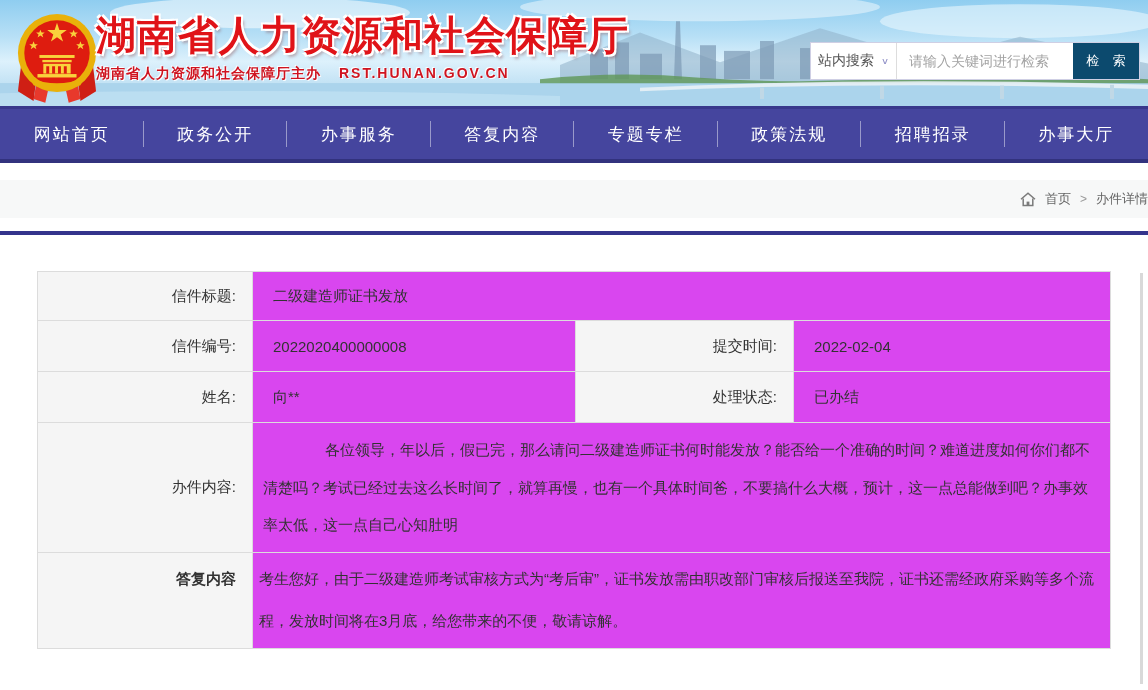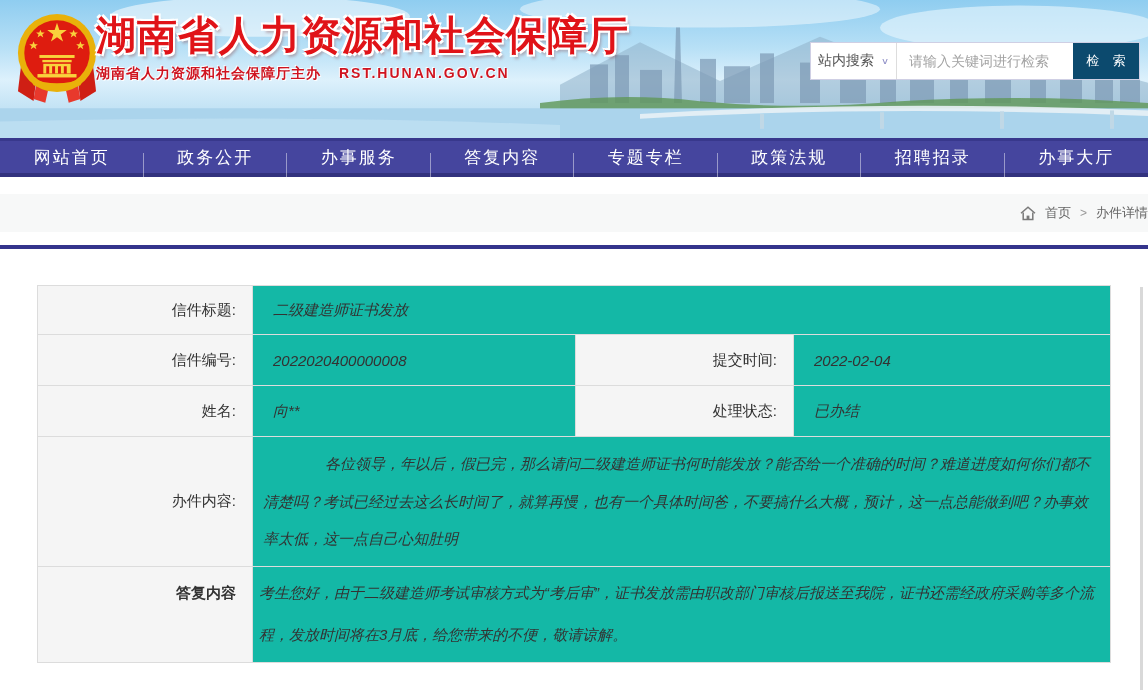--- a/index.html
+++ b/index.html
@@ -1,20 +1,20 @@
 <!DOCTYPE html>
 <html><head>
 <meta charset="utf-8">
 <style>
   * { box-sizing: border-box; margin: 0; padding: 0; }
   html,body { width:1148px; height:690px; overflow:hidden; background:#fff;
     font-family:"Liberation Sans","DejaVu Sans",sans-serif; }
 
   
-  .header { position:relative; width:1148px; height:138px; overflow:hidden;
+  .header { position:relative; width:1148px; height:106px; overflow:hidden;
     background:linear-gradient(180deg,#8fcdf0 0%,#b8e0f6 35%,#ddf1fc 58%,#cbe7f7 72%,#a9d4ec 100%); }
   .header-art { position:absolute; left:0; top:0; width:100%; height:100%; }
   .emblem { position:absolute; left:16px; top:8px; width:82px; height:96px; cursor:pointer; }
   .title-block { position:absolute; left:96px; top:13px; }
   .site-title { font-size:40px; font-weight:bold; color:#e01318; letter-spacing:1px; line-height:1.1;
     text-shadow:-2px -2px 0 #fff,2px -2px 0 #fff,-2px 2px 0 #fff,2px 2px 0 #fff,3px 4px 3px rgba(130,50,50,.35); }
   .site-sub { margin-top:8px; font-size:14px; font-weight:bold; color:#cf1420; letter-spacing:1px;
     text-shadow:-1px -1px 0 rgba(255,255,255,.9),1px 1px 0 rgba(255,255,255,.9); }
   .site-sub .domain { margin-left:18px; letter-spacing:2px; }
   .search-bar { position:absolute; right:8px; top:42px; height:38px; display:flex; align-items:stretch;
@@ -22,21 +22,21 @@
   .search-scope { width:86px; display:flex; align-items:center; justify-content:center; gap:7px;
     font-size:14px; color:#555; border-right:1px solid #ddd; cursor:pointer; background:#fff; }
   .search-scope .chev { color:#9292c8; font-size:11px; transform:scaleY(.8); }
   .search-input { width:176px; border:none; outline:none; padding:0 12px; font-size:14px; color:#333;
     font-family:"Liberation Sans","DejaVu Sans",sans-serif; }
   .search-input::placeholder { color:#a3a3a3; }
   .search-btn { width:66px; border:none; background:#0c4a6e; color:#fff; font-size:13px;
     letter-spacing:5px; padding-left:5px; cursor:pointer; font-family:Liberation Sans, sans-serif; }
 
   
-  .nav { display:flex; height:39px; background:#45459e; border-top:3px solid #38388c; border-bottom:4px solid #32327e; }
+  .nav { display:flex; height:57px; background:#45459e; border-top:3px solid #38388c; border-bottom:4px solid #32327e; }
   .nav-item { flex:1; display:flex; align-items:center; justify-content:center; position:relative;
     color:#fff; font-size:17px; letter-spacing:2px; cursor:pointer; }
   .nav-item:not(:last-child)::after { content:""; position:absolute; right:0; top:12px; height:26px;
     width:1px; background:rgba(255,255,255,.45); }
 
   
   .breadcrumb { margin-top:17px; height:38px; background:#f7f8f8; display:flex; align-items:center;
     padding-left:30px; gap:9px; font-size:13px; color:#666;justify-content:flex-end; }
   .breadcrumb .home-icon { display:flex; align-items:center; cursor:pointer; }
   .breadcrumb .crumb-link { cursor:pointer; }
@@ -46,21 +46,21 @@
 
   
   .content { position:relative; height:411px; background:#fff; }
   .scroll-strip { position:absolute; right:5px; top:2px; width:3px; height:100%; background:#d9d9d9; }
 
   table.detail { margin:36px 0 0 37px; width:1073px; border-collapse:collapse; table-layout:fixed;
     font-size:15px; color:#333; }
   table.detail td { border:1px solid #dcdcdc; vertical-align:middle; word-break:break-all; }
   td.lbl { background:#f5f5f5; text-align:right; padding-right:16px; color:#333; }
   td.lbl.bold { font-weight:bold; }
-  td.val { padding-left:20px; background:#14b8a6;font-style:italic; }
+  td.val { padding-left:20px; background:#d946ef; }
   tr.r1 { height:49px; } tr.r2 { height:51px; } tr.r3 { height:51px; }
   tr.r4 { height:79px; } tr.r5 { height:87px; }
   td.content-cell { padding:8px 16px 8px 10px; line-height:2.5; text-indent:62px; }
   tr.r5 td.lbl { vertical-align:top; padding-top:17px; }
   td.reply-cell { vertical-align:top; padding:5px 16px 5px 6px; line-height:2.85; }
 </style>
 </head>
 <body>
 
 <div class="header">

